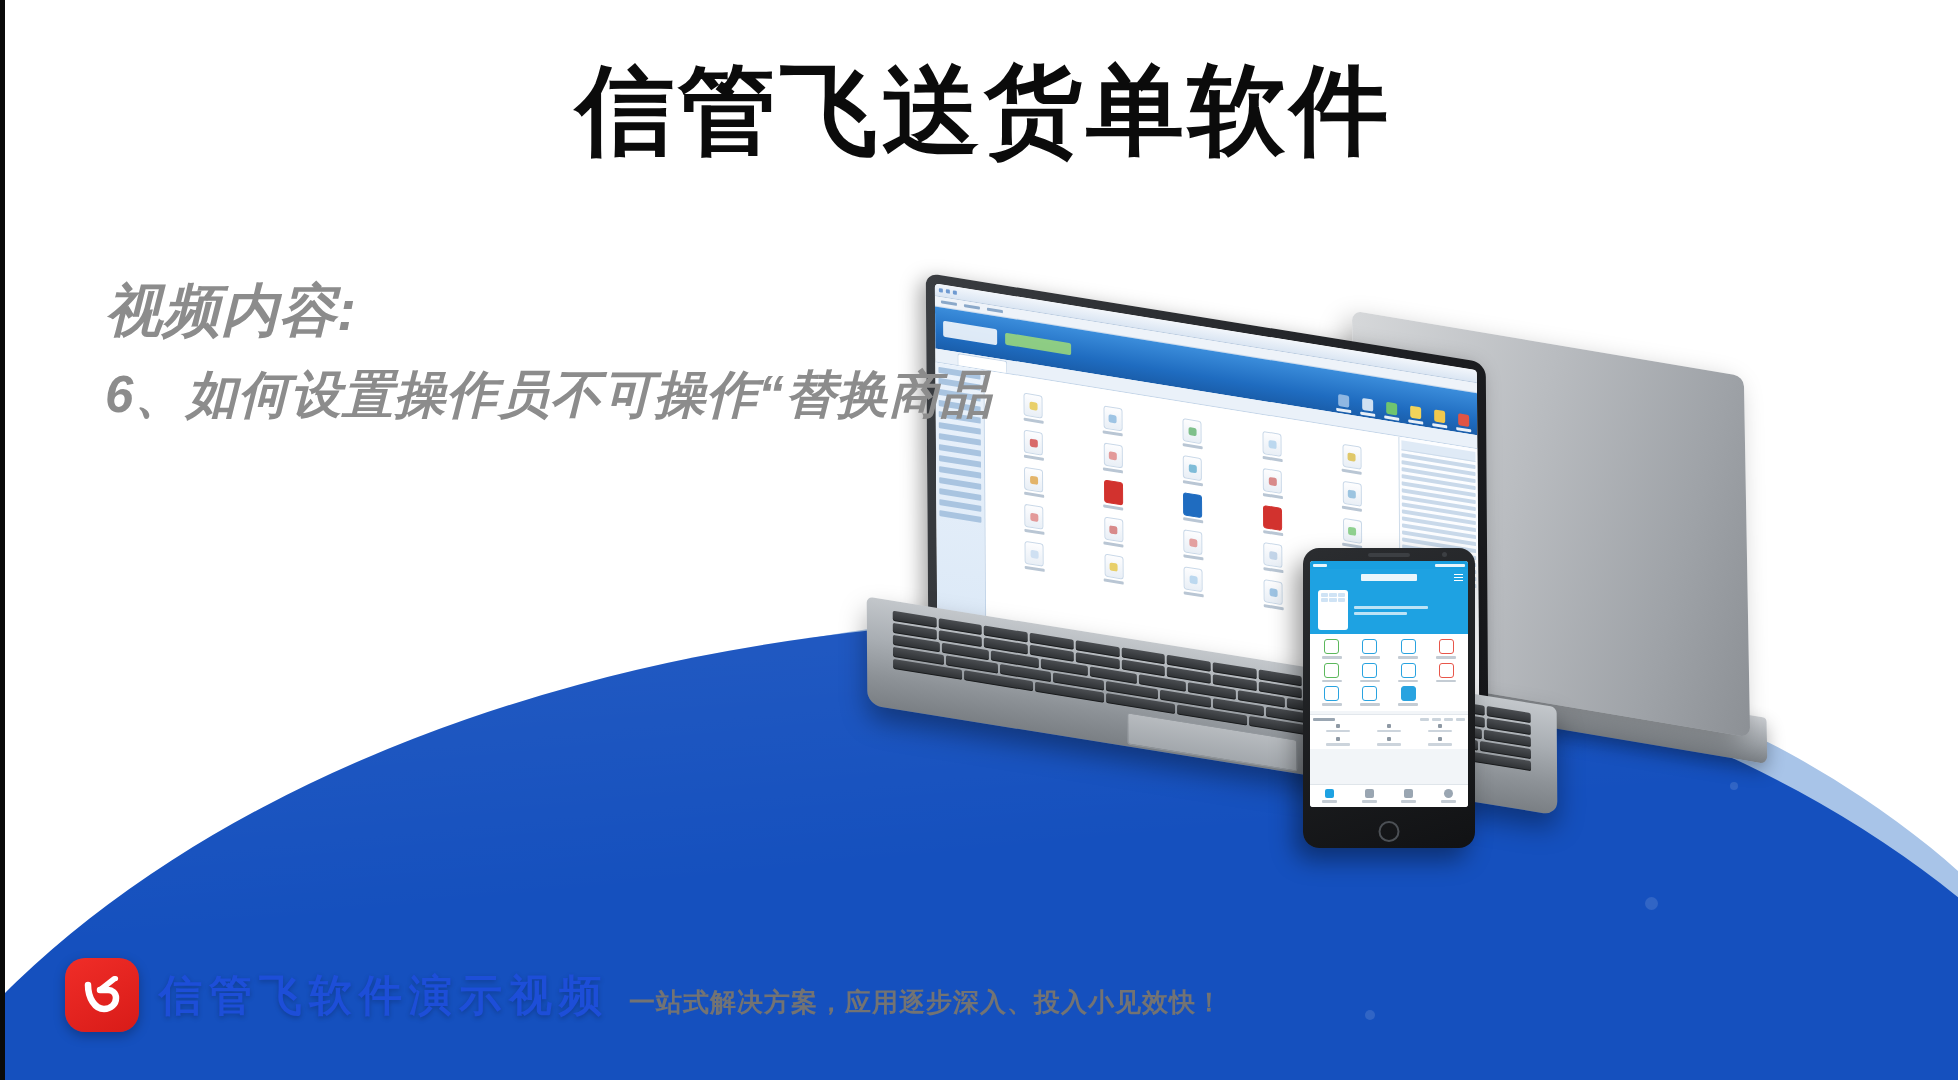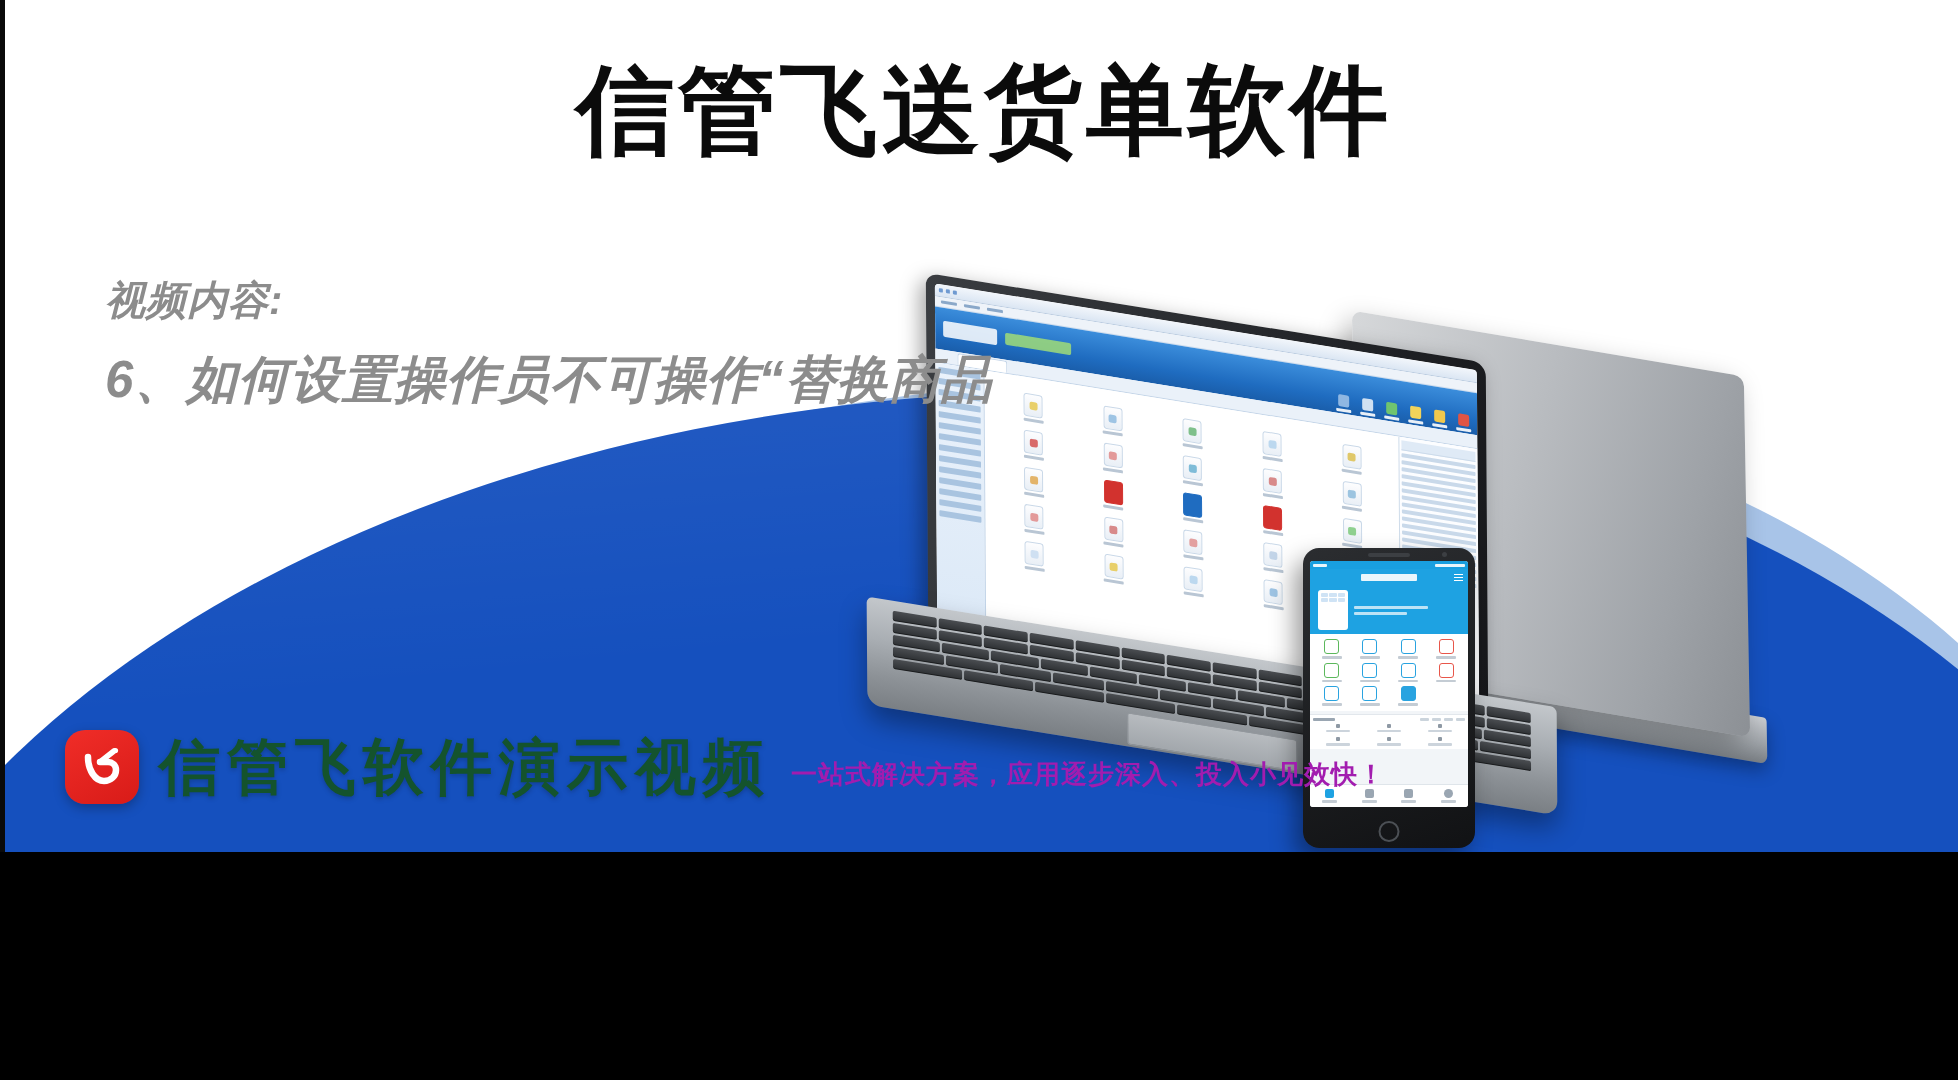--- a/index.html
+++ b/index.html
@@ -1,19 +1,19 @@
 <!DOCTYPE html>
 <html><head>
 <meta charset="utf-8">
 <style>
   html,body{margin:0;padding:0;background:#000;}
   body{width:1958px;height:1080px;overflow:hidden;font-family:"Liberation Sans","DejaVu Sans",sans-serif;}
 
   #slide{
-    position:relative;width:1958px;height:852px;overflow:hidden;
+    position:relative;width:1958px;height:1080px;overflow:hidden;
     background:#ffffff;
     border-left:5px solid #0a0a0a;
     box-sizing:border-box;
   }
 
   
   .wave-light{
     position:absolute;left:-160px;bottom:-250px;width:2320px;height:720px;
     background:#a8c4e8;
     border-radius:56% 44% 0 0 / 100% 100% 0 0;
@@ -39,21 +39,21 @@
   
   #title{
     position:absolute;top:54px;left:0;width:1958px;text-align:center;
     font-size:98px;font-weight:bold;color:#0b0b0b;letter-spacing:4px;
     line-height:1.15;z-index:20;white-space:nowrap;
   }
   #content-block{
     position:absolute;top:275px;left:100px;width:1020px;z-index:20;
     color:#8c8c8c;font-style:italic;font-weight:bold;
   }
-  #content-label{font-size:40px;line-height:1.25;margin-bottom:22px;letter-spacing:1px;}
+  #content-label{font-size:57px;line-height:1.25;margin-bottom:16px;letter-spacing:1px;}
   #content-item{font-size:51px;line-height:1.30;letter-spacing:1px;}
   #content-item .l2{display:block;padding-left:52px;}
 
   
   #devices{position:absolute;left:880px;top:330px;width:1078px;height:640px;z-index:10;}
 
   
   .laptop-back{
     position:absolute;left:470px;top:14px;width:392px;height:360px;
     background:linear-gradient(105deg,#d6d8da 0%,#b9bcc0 42%,#9ea2a7 78%,#8c9095 100%);
@@ -170,23 +170,23 @@
   .ph-nav .nv{display:flex;flex-direction:column;align-items:center;gap:2px;}
   .ph-nav .nv .ic{width:9px;height:9px;border-radius:2px;}
   .ph-nav .nv .lb{width:15px;height:2.5px;background:#c4ccd4;border-radius:1px;}
   .phone-home{position:absolute;bottom:6px;left:50%;transform:translateX(-50%);
     width:17px;height:17px;border-radius:50%;border:2px solid #4c5055;}
 
   
   #footer{position:absolute;left:60px;bottom:48px;display:flex;align-items:center;gap:20px;z-index:30;}
   #brand-logo{width:74px;height:74px;border-radius:20px;background:linear-gradient(150deg,#f02d28,#d81b18);
     box-shadow:0 4px 12px rgba(0,0,0,.28);display:flex;align-items:center;justify-content:center;flex:none;}
-  #footer-brand{font-size:61px;font-weight:bold;color:#14532d;letter-spacing:7px;line-height:1;white-space:nowrap;
+  #footer-brand{font-size:43px;font-weight:bold;color:#1d4ed8;letter-spacing:7px;line-height:1;white-space:nowrap;
     text-shadow:0 2px 5px rgba(0,0,0,.22);}
-  #footer-tagline{font-size:26px;font-weight:bold;color:#a21caf;letter-spacing:1px;white-space:nowrap;
+  #footer-tagline{font-size:26px;font-weight:bold;color:#737373;letter-spacing:1px;white-space:nowrap;
     align-self:flex-end;padding-bottom:12px;}
 </style>
 </head>
 <body>
 
 <div id="slide">
 
   <div class="wave-light"></div>
   <div class="wave-main"></div>
   <div class="wave-sheen"></div>

